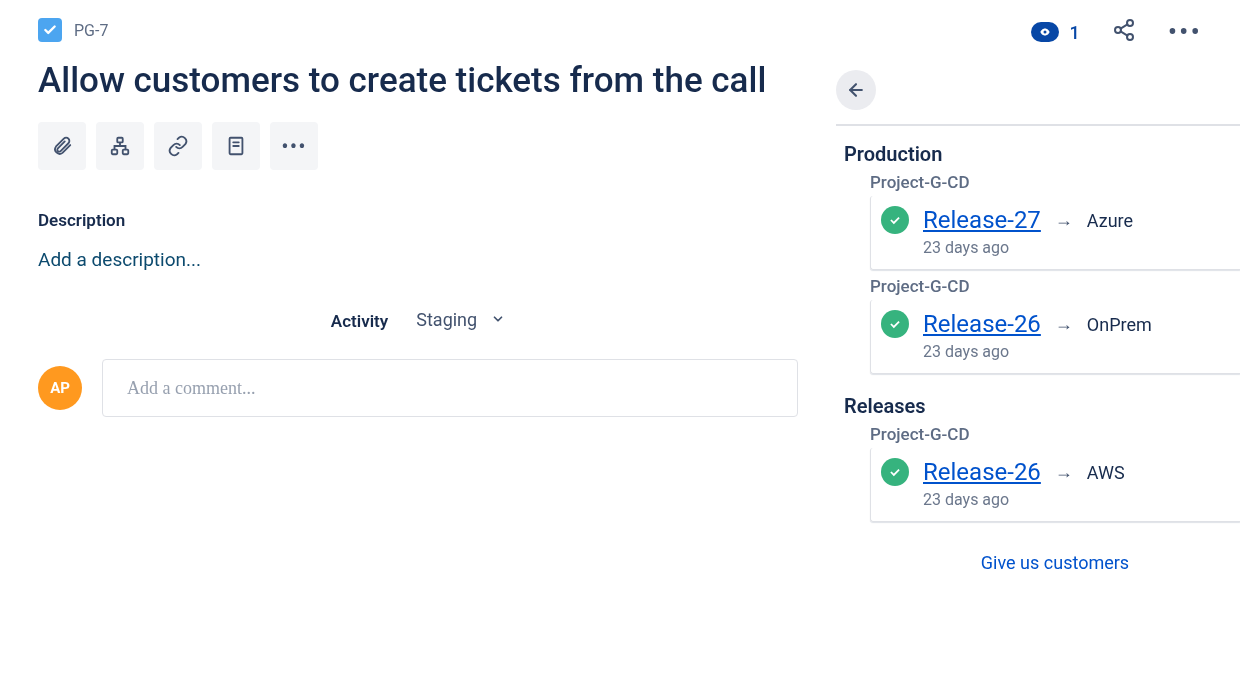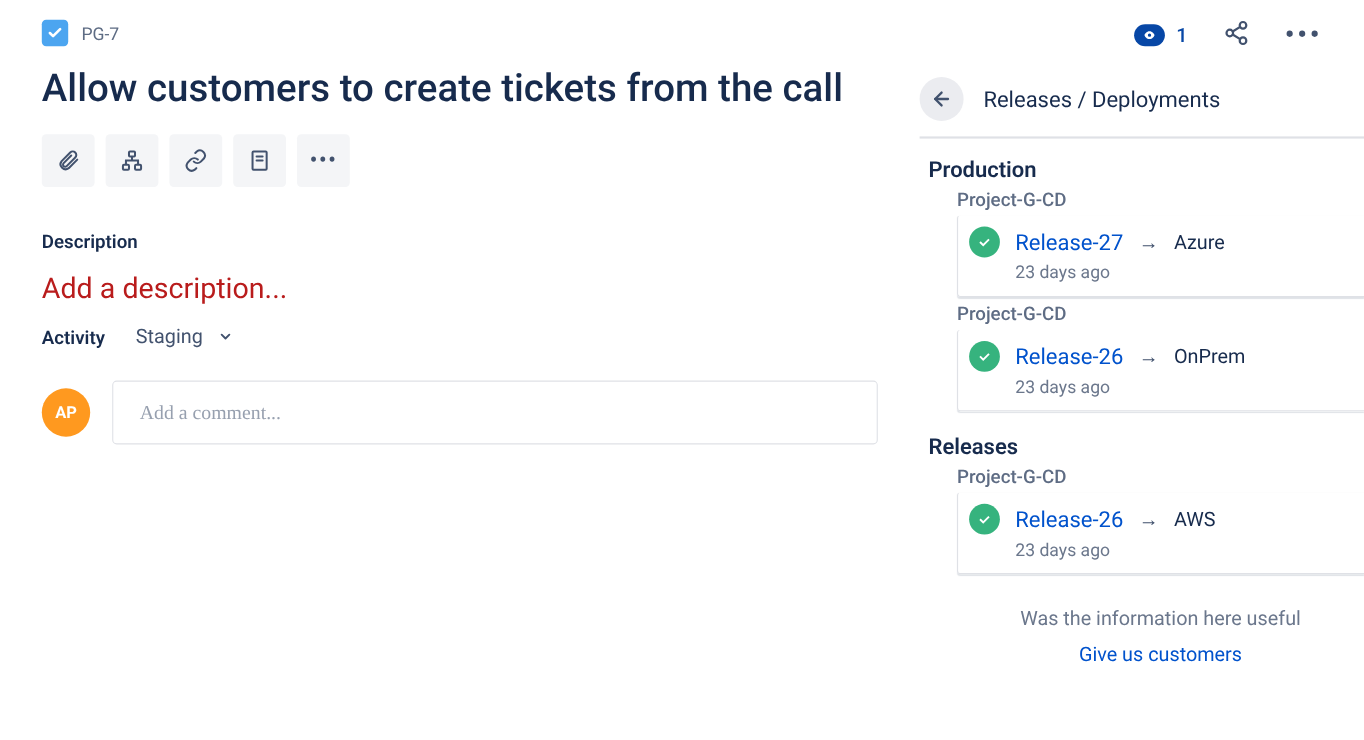--- a/index.html
+++ b/index.html
@@ -64,31 +64,32 @@
     color: #42526E;
   }
   .tb-btn svg { width: 22px; height: 22px; stroke: #42526E; }
   .section-label {
     font-size: 17px;
     font-weight: 600;
     color: #172B4D;
     margin-bottom: 18px;
   }
   .desc-placeholder {
-    color: #b91c1c;
-    font-size: 26px;
+    color: #0c4a6e;
+    font-size: 19px;
     font-weight: 400;
-    margin-bottom: 20px;
+    margin-bottom: 40px;
     cursor: text;
   }
   .activity-row {
     display: flex;
     align-items: center;
     gap: 28px;
     margin-bottom: 28px;
+    justify-content: center;
   }
   .activity-label {
     font-size: 17px;
     font-weight: 600;
     color: #172B4D;
   }
   .activity-filter {
     display: flex;
     align-items: center;
     gap: 14px;
@@ -210,21 +211,21 @@
     gap: 14px;
   }
   .status-ok {
     width: 28px; height: 28px;
     border-radius: 50%;
     background: #36B37E;
     display:flex; align-items:center; justify-content:center;
     flex-shrink:0;
   }
   .status-ok svg { width:14px; height:14px; stroke:#fff; stroke-width:3; fill:none; }
-  .release-name { color:#0052CC; font-size:20px; cursor:pointer; }
+  .release-name { color:#0052CC; font-size:24px; cursor:pointer;text-decoration:underline; }
   .arrow { color:#42526E; font-size:18px; }
   .release-target { color:#172B4D; font-size:18px; }
   .release-time {
     margin-left: 42px;
     font-size: 16px;
     color:#6B778C;
     margin-top: 4px;
   }
   .env-block { margin-bottom: 20px; }
   .feedback {
@@ -323,21 +324,20 @@
 </div>
 
 <div class="side">
   <div class="side-header">
     <div class="back-btn">
       <svg viewBox="0 0 24 24" fill="none" stroke-width="2.5" stroke-linecap="round" stroke-linejoin="round">
           <line x1="19" y1="12" x2="5" y2="12"></line>
           <polyline points="12 19 5 12 12 5"></polyline>
         </svg>
     </div>
-    <span class="side-title">Releases / Deployments</span>
   </div>
 
   <div class="env-block">
     <div class="env-heading">Production</div>
 
     <div class="pipeline-label">Project-G-CD</div>
     <div class="release-card">
       <div class="release-line">
         <span class="status-ok">
             <svg viewBox="0 0 24 24">
@@ -380,16 +380,15 @@
           </span>
         <span class="release-name">Release-26</span>
         <span class="arrow">→</span>
         <span class="release-target">AWS</span>
       </div>
       <div class="release-time">23 days ago</div>
     </div>
   </div>
 
   <div class="feedback">
-    <div class="feedback-q">Was the information here useful</div>
     <div class="feedback-link">Give us customers</div>
   </div>
 </div>
 
 </body></html>

